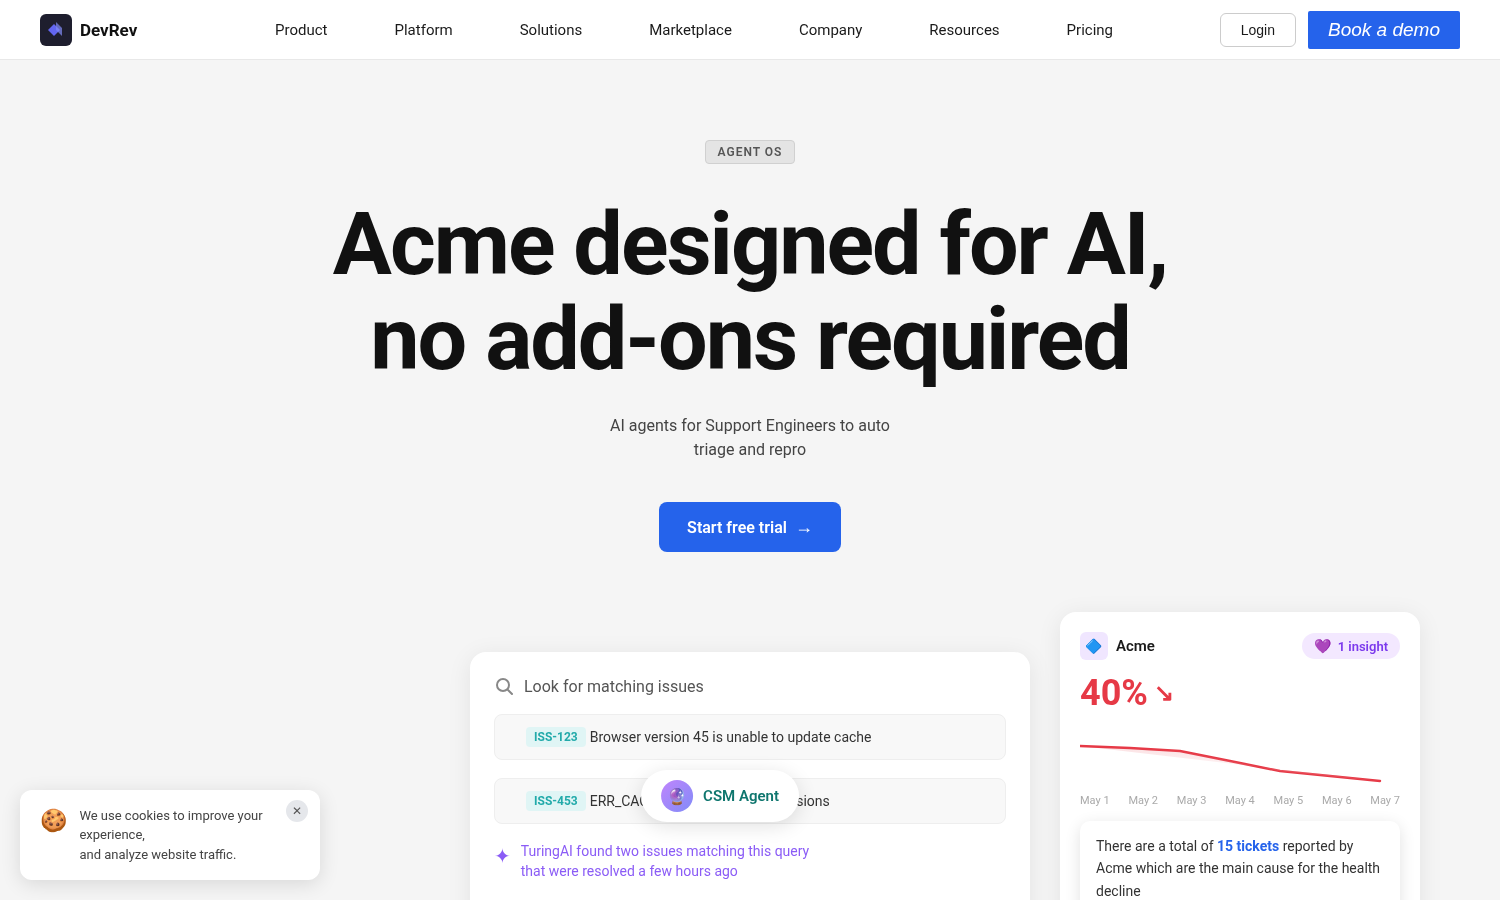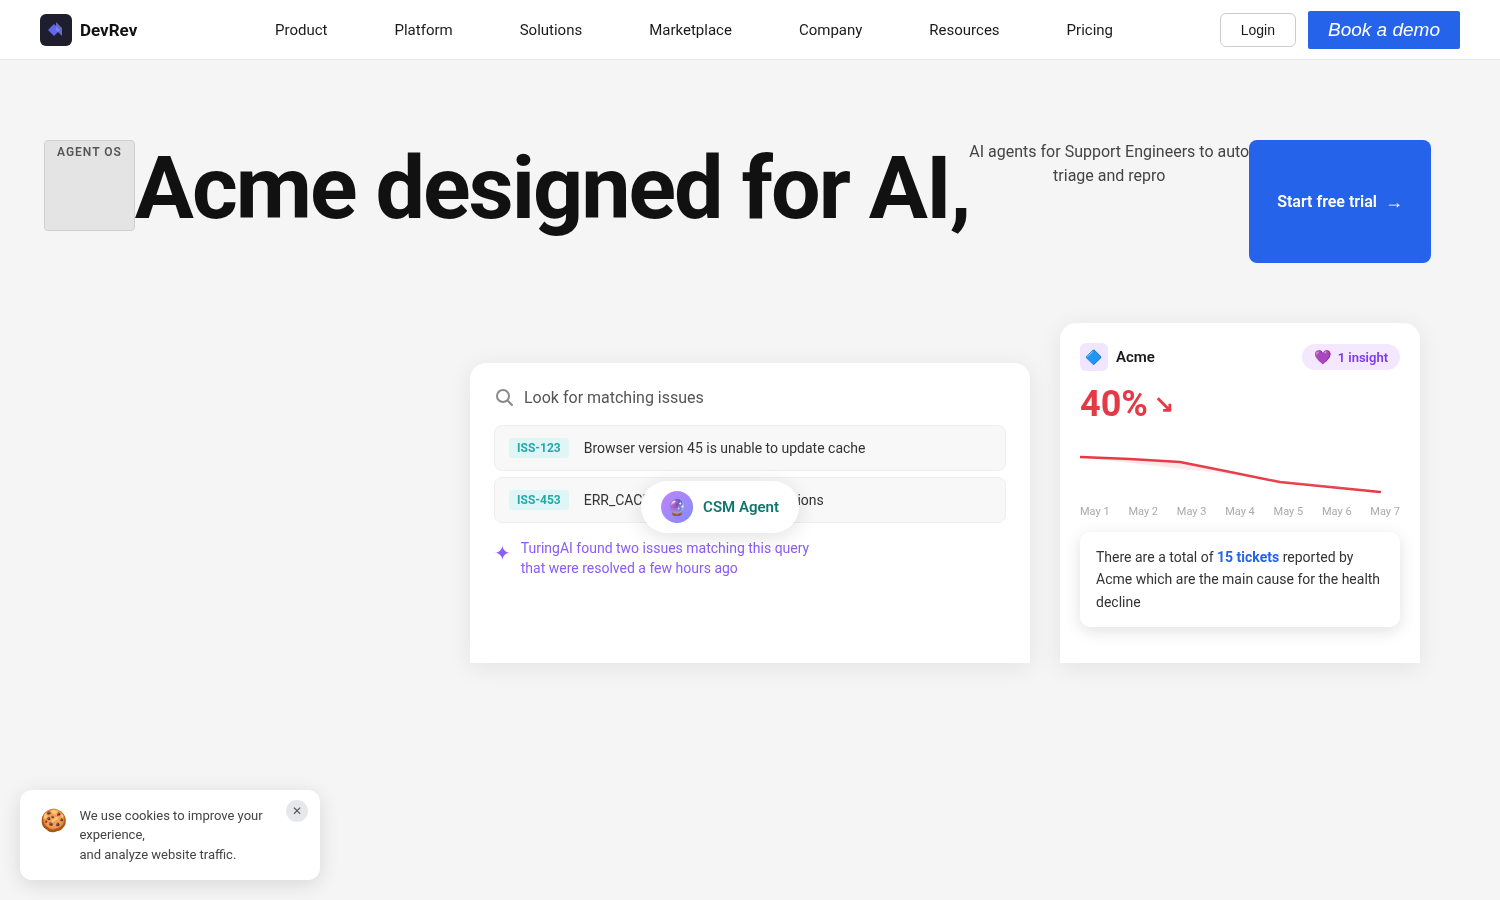--- a/index.html
+++ b/index.html
@@ -69,22 +69,23 @@
       color: #fff;
       font-size: 19px;
       cursor: pointer;
       font-weight: 500;
       font-style: italic;
     }
 
     
     .hero {
       display: flex;
-      flex-direction: row;
-      padding: 80px 44px 60px;
+      flex-direction: column;
+      align-items: center;
+      padding: 80px 20px 60px;
       background: #f5f5f5;
       text-align: center;
     }
     .hero-badge {
       background: #e4e4e4;
       border: 1px solid #d0d0d0;
       border-radius: 4px;
       padding: 4px 12px;
       font-size: 12px;
       color: #555;
@@ -157,26 +158,26 @@
       color: #888;
     }
     .panel-search-label {
       font-size: 16px;
       color: #555;
       font-weight: 400;
     }
     .issue-row {
       display: flex;
       align-items: center;
-      gap: 15px;
+      gap: 4px;
       background: #f8f8f8;
       border: 1px solid #eee;
       border-radius: 8px;
-      padding: 12px 14px;
-      margin-bottom: 6px;
+      padding: 12px 31px;
+      margin-bottom: 18px;
     }
     .issue-badge {
       font-size: 12px;
       font-weight: 700;
       padding: 3px 8px;
       border-radius: 4px;
       white-space: nowrap;
     }
     .badge-teal {
       background: #e0f5f5;
@@ -394,20 +395,21 @@
   <div class="nav-actions">
     <button class="btn-login">Login</button>
     <button class="btn-demo">Book a demo</button>
   </div>
 </nav>
 
 <section class="hero">
   <div class="hero-badge">AGENT OS</div>
   <h1 class="hero-title">
     <span>Acme designed for AI,</span><br>
+    <span>no add-ons required</span>
   </h1>
   <p class="hero-subtitle">
     AI agents for Support Engineers to auto<br>triage and repro
   </p>
   <a class="btn-trial" href="#">
     <span>Start free trial</span>
     <span class="btn-trial-arrow">→</span>
   </a>
 </section>
 

